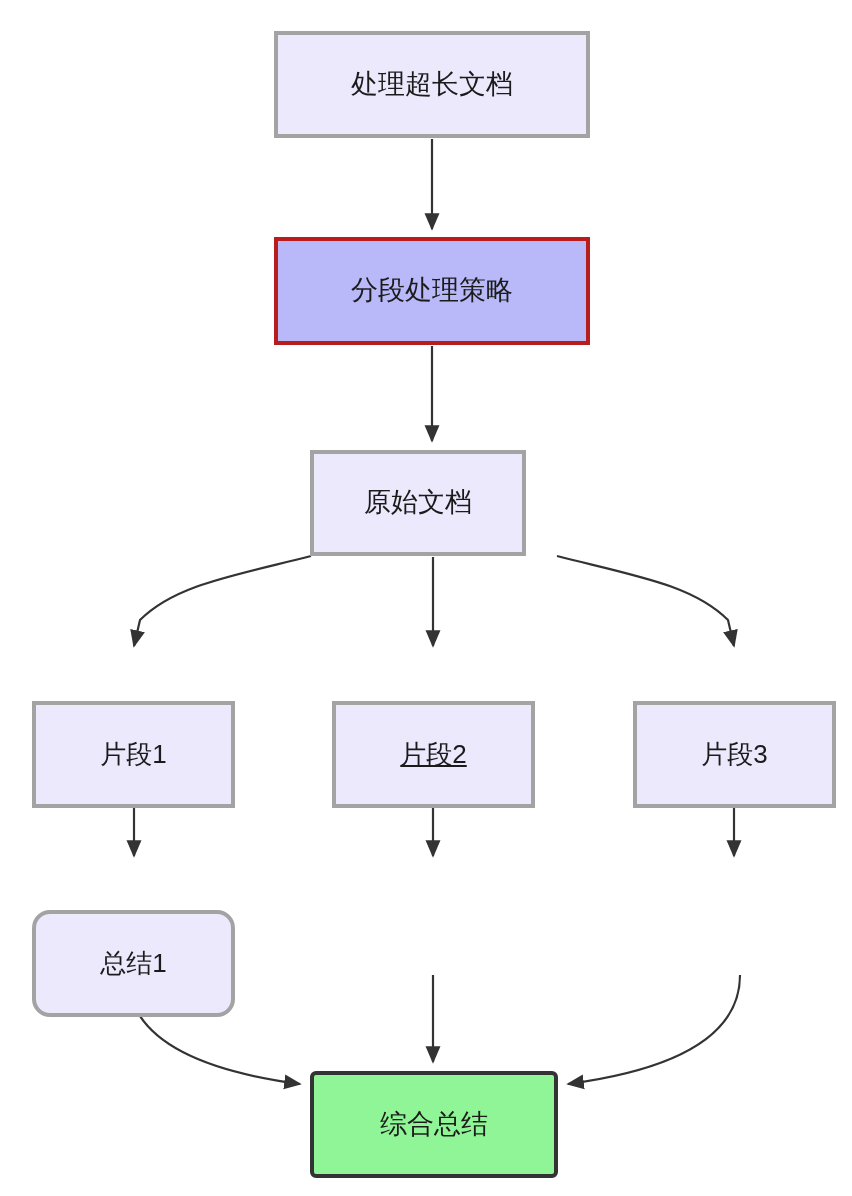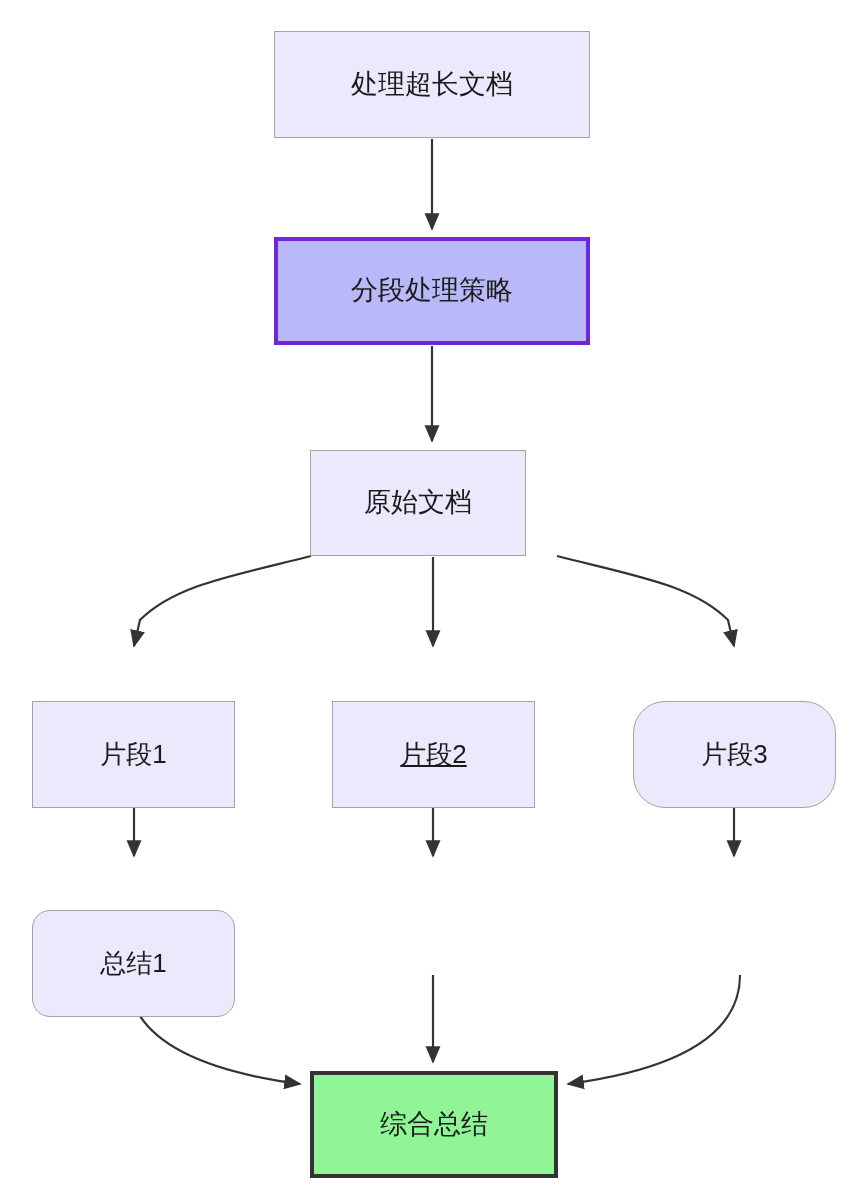--- a/index.html
+++ b/index.html
@@ -29,26 +29,26 @@
     box-sizing: border-box;
     display: flex;
     align-items: center;
     justify-content: center;
     text-align: center;
     color: #1b1b1b;
     line-height: 1.25;
   }
   .node-light {
     background: #ece9fd;
-    border: 1px solid #a3a3a3;
+    border: 4px solid #a3a3a3;
     font-size: 27px;
   }
   .node-highlight {
     background: #b9b8f8;
-    border: 4px solid #6d28d9;
+    border: 4px solid #b91c1c;
     font-size: 27px;
   }
   .node-final {
     background: #90f596;
     border: 4px solid #333333;
     font-size: 27px;
   }
   .node-small {
     font-size: 26px;
     margin-top: 44px;
@@ -98,27 +98,27 @@
   </div>
 
   <div class="node node-light node-small" style="left:32px; top:657px; width:203px; height:107px;">
     <span class="node-label">片段1</span>
   </div>
 
   <div class="node node-light node-small" style="left:332px; top:657px; width:203px; height:107px;text-decoration:underline;">
     <span class="node-label">片段2</span>
   </div>
 
-  <div class="node node-light node-small" style="left:633px; top:657px; width:203px; height:107px;border-radius:32px;">
+  <div class="node node-light node-small" style="left:633px; top:657px; width:203px; height:107px;">
     <span class="node-label">片段3</span>
   </div>
 
   <div class="node node-light node-small" style="left:32px; top:866px; width:203px; height:107px;border-radius:18px;">
     <span class="node-label">总结1</span>
   </div>
 
 
 
-  <div class="node node-final" style="left:310px; top:1071px; width:248px; height:107px;">
+  <div class="node node-final" style="left:310px; top:1071px; width:248px; height:107px;border-radius:6px;">
     <span class="node-label">综合总结</span>
   </div>
 
 </div>
 
 </body></html>

